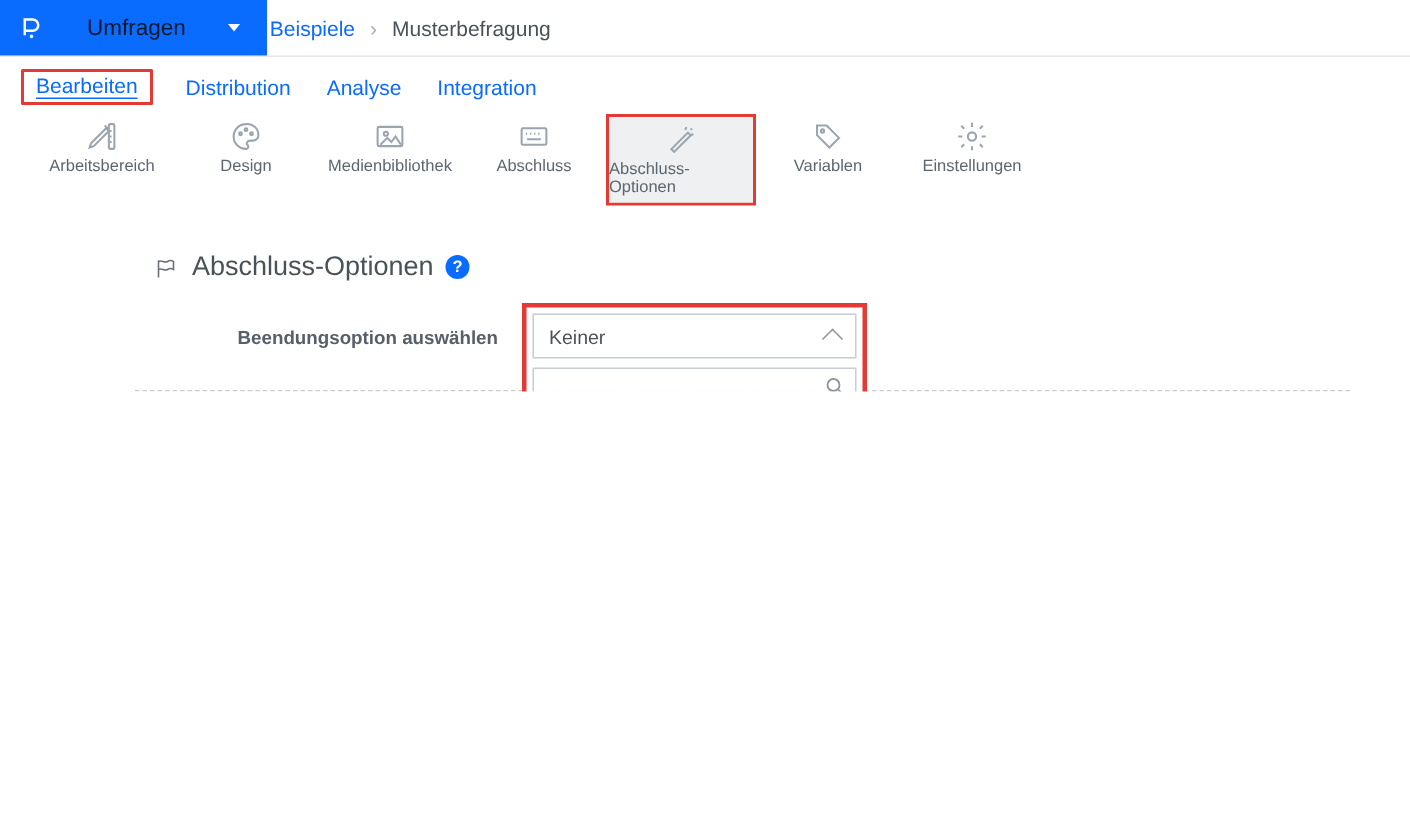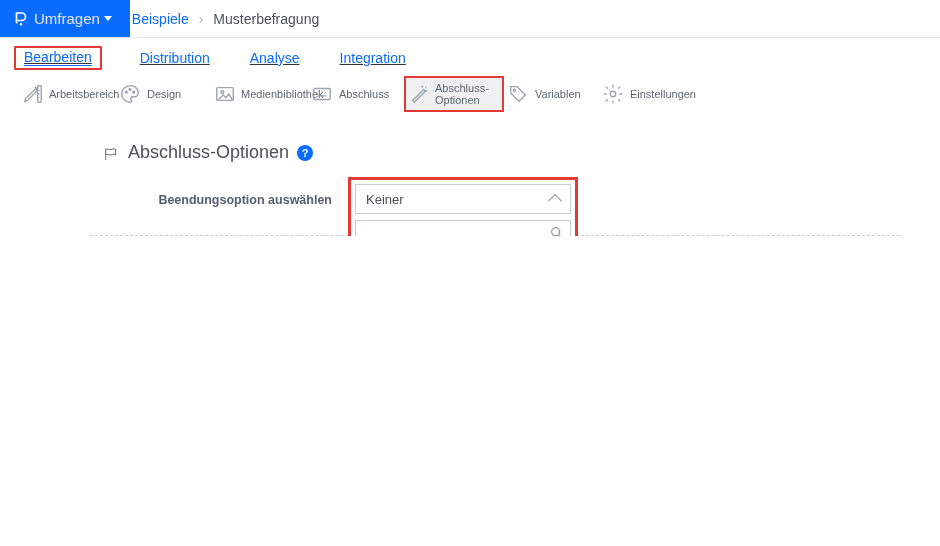--- a/index.html
+++ b/index.html
@@ -1,35 +1,35 @@
 <!DOCTYPE html>
 <html><head>
 <meta charset="utf-8">
 <style>
   * { box-sizing: border-box; margin: 0; padding: 0; }
   body { font-family: -apple-system, "Segoe UI", Helvetica, Arial, sans-serif; background: #fff; color: #333; }
 
   .topbar { display: flex; align-items: stretch; height: 38px; background: #fff; border-bottom: 1px solid #e4e6e8; }
-  .brand { display: flex; align-items: center; background: #0a6cff; color: #e5e5e5; padding: 0 18px 0 12px; gap: 4px; }
+  .brand { display: flex; align-items: center; background: #0a6cff; color: #0f172a; padding: 0 18px 0 12px; gap: 28px; }
   .brand-logo { width: 18px; height: 18px; display: flex; align-items: center; justify-content: center; }
   .brand-label { font-size: 15px; font-weight: 500; }
   .caret-down { width: 0; height: 0; border-left: 4px solid transparent; border-right: 4px solid transparent; border-top: 5px solid #fff; }
   .breadcrumbs { display: flex; align-items: center; gap: 10px; padding: 0 2px; font-size: 14px; }
   .crumb-link { color: #0a6cff; cursor: pointer; }
   .crumb-sep { color: #a8afb6; }
   .crumb-current { color: #4a5259; }
 
-  .tabs { display: flex; gap: 36px; padding: 8px 0 0 14px; font-size: 14px; text-decoration: underline; }
+  .tabs { display: flex; gap: 20px; padding: 8px 0 0 14px; font-size: 14px; }
   .tab { color: #0a6cff; padding: 4px 2px; cursor: pointer; position: relative; }
   .tab.active { text-decoration: underline; text-underline-offset: 3px; }
   .hl-red { border: 2px solid #e53935; border-radius: 1px; }
   .hl-tab { padding: 1px 6px 3px 6px; display: inline-block; }
 
   .toolbar { display: flex; gap: 0; padding: 6px 0 6px 0; margin-left: 20px; }
-  .tool { width: 96px; display: flex; flex-direction: row; align-items: center; gap: 3px; font-size: 11px; color: #5b666f; cursor: pointer; padding: 4px 0; }
+  .tool { width: 96px; display: flex; flex-direction: column; align-items: center; gap: 3px; font-size: 11px; color: #5b666f; cursor: pointer; padding: 4px 0; }
   .tool .ico { width: 28px; height: 22px; color: #9aa5af; display: flex; align-items: center; justify-content: center; }
   .tool.selected { background: #eef0f1; }
   .tool-wrap-hl { border: 2px solid #e53935; }
 
   .page { padding: 14px 40px 0 90px; }
   .panel-heading { display: flex; align-items: center; gap: 8px; font-size: 18px; color: #4a5259; font-weight: 500; padding: 10px 0 14px 12px; }
   .flag-ico { width: 18px; height: 14px; color: #6a737a; }
   .help-badge { width: 16px; height: 16px; border-radius: 50%; background: #0a6cff; color: #fff; font-size: 11px; font-weight: 700; display: flex; align-items: center; justify-content: center; }
 
   .form-area { position: relative; padding: 10px 0 0 0; }

